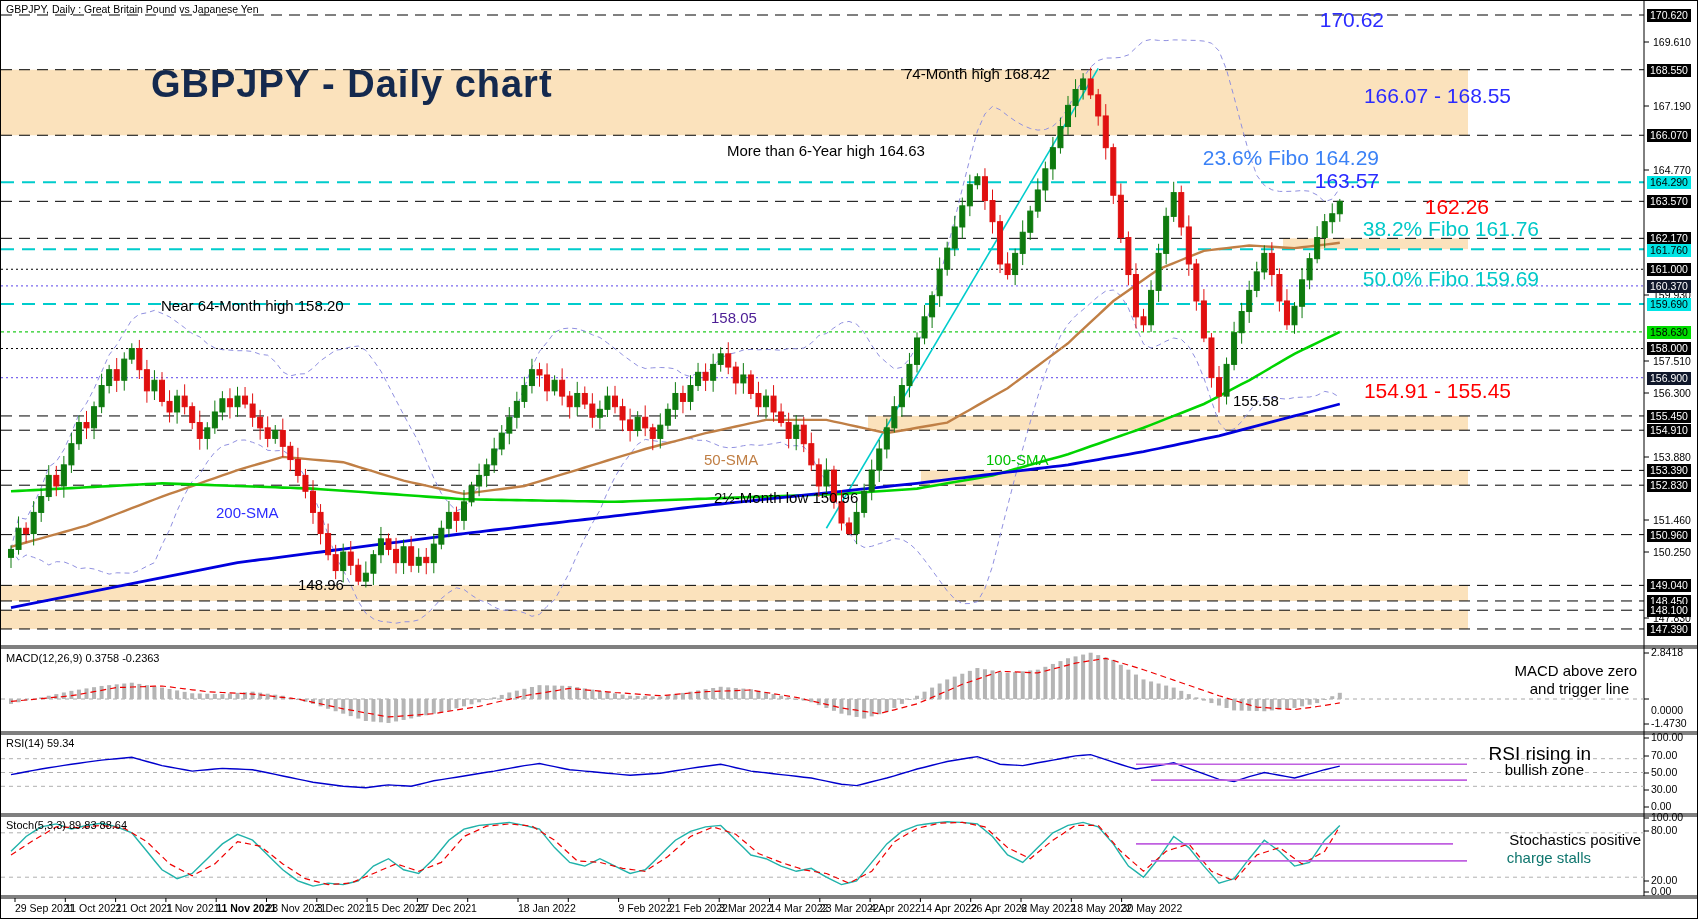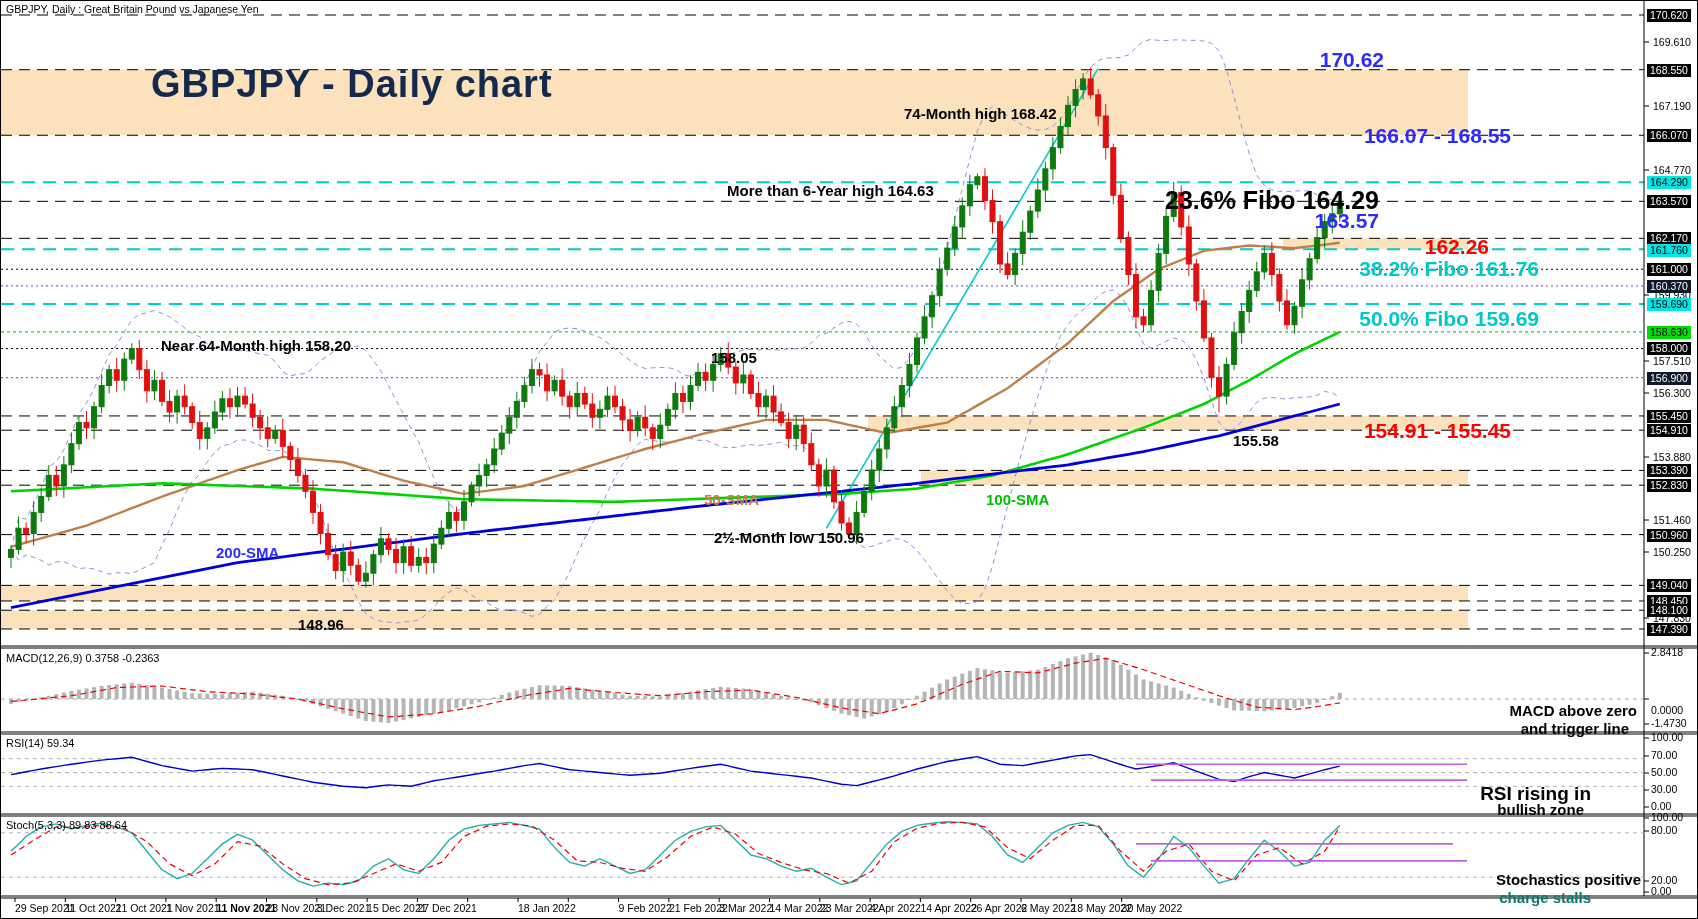--- a/index.html
+++ b/index.html
@@ -14,21 +14,21 @@
   .axis-violet{background:#0f172a;color:#fff;}
   .axis-green{background:#00dd00;color:#000;}
   .ind-axis{font-size:10.5px;color:#000;}
   .date-lbl{font-size:10.5px;color:#000;}
   #symbol-title{left:5px;top:3px;font-size:10.5px;color:#000;}
   #chart-title{left:150px;top:64px;font-size:38px;font-weight:bold;color:#14294e;letter-spacing:1px;}
   .ind-name{font-size:11px;color:#000;}
   #macd-label{left:5px;top:652px;}
   #rsi-label{left:5px;top:737px;}
   #stoch-label{left:5px;top:819px;}
-  .annot{font-weight:bold;margin-top:40px;}
+  .annot{font-weight:normal;}
 </style>
 </head>
 <body>
 
 <div id="frame">
   <svg id="chart-svg" width="1698" height="919">
       <rect x="0" y="68.71009999999981" width="1467" height="65.54640000000049" fill="#fbe2bc"></rect>
       <rect x="1282" y="237.33350000000044" width="185" height="10.836299999999909" fill="#fbe2bc"></rect>
       <rect x="867" y="414.9431000000004" width="600" height="14.27219999999977" fill="#fbe2bc"></rect>
       <rect x="920" y="469.3889000000005" width="547" height="14.800799999999299" fill="#fbe2bc"></rect>
@@ -727,27 +727,27 @@
       <div class="lbl date-lbl" style="left: 869.1px; top: 902px;">4 Apr 2022</div>
       <div class="lbl date-lbl" style="left: 919.4px; top: 902px;">14 Apr 2022</div>
       <div class="lbl date-lbl" style="left: 969.7px; top: 902px;">26 Apr 2022</div>
       <div class="lbl date-lbl" style="left: 1020px; top: 902px;">6 May 2022</div>
       <div class="lbl date-lbl" style="left: 1070.3px; top: 902px;">18 May 2022</div>
       <div class="lbl date-lbl" style="left: 1120.6px; top: 902px;">30 May 2022</div>
       <div class="lbl annot" style="top: 8px; color: rgb(43, 43, 255); font-size: 21px; right: 313px;">170.62</div>
       <div class="lbl annot" style="top: 65px; color: rgb(0, 0, 0); font-size: 15px; left: 903px;">74-Month high 168.42</div>
       <div class="lbl annot" style="top: 84px; color: rgb(43, 43, 255); font-size: 21px; right: 186px;">166.07 - 168.55</div>
       <div class="lbl annot" style="top: 142px; color: rgb(0, 0, 0); font-size: 15px; left: 726px;">More than 6-Year high 164.63</div>
-      <div class="lbl annot" style="top: 146px; color: #000000; font-size: 25px; right: 318px;">23.6% Fibo 164.29</div>
+      <div class="lbl annot" style="top: 146px; color: #3b82f6; font-size: 21px; right: 318px;">23.6% Fibo 164.29</div>
       <div class="lbl annot" style="top: 169px; color: rgb(43, 43, 255); font-size: 21px; right: 318px;">163.57</div>
       <div class="lbl annot" style="top: 195px; color: rgb(255, 0, 0); font-size: 21px; right: 208px;">162.26</div>
       <div class="lbl annot" style="top: 217px; color: rgb(0, 200, 200); font-size: 21px; right: 158px;">38.2% Fibo 161.76</div>
       <div class="lbl annot" style="top: 267px; color: rgb(0, 200, 200); font-size: 21px; right: 158px;">50.0% Fibo 159.69</div>
       <div class="lbl annot" style="top: 297px; color: rgb(0, 0, 0); font-size: 15px; left: 160px;">Near 64-Month high 158.20</div>
-      <div class="lbl annot" style="top: 309px; color: #000000; font-size: 15px; left: 710px; text-align: center;">158.05</div>
+      <div class="lbl annot" style="top: 309px; color: #4c1d95; font-size: 15px; left: 710px; text-align: center;">158.05</div>
       <div class="lbl annot" style="top: 392px; color: rgb(0, 0, 0); font-size: 15px; left: 1232px;">155.58</div>
       <div class="lbl annot" style="top: 379px; color: rgb(255, 0, 0); font-size: 21px; right: 186px;">154.91 - 155.45</div>
       <div class="lbl annot" style="top: 451px; color: rgb(192, 127, 69); font-size: 15px; left: 703px;">50-SMA</div>
       <div class="lbl annot" style="top: 451px; color: rgb(0, 192, 0); font-size: 15px; left: 985px;">100-SMA</div>
       <div class="lbl annot" style="top: 504px; color: rgb(43, 43, 255); font-size: 15px; left: 215px;">200-SMA</div>
       <div class="lbl annot" style="top: 489px; color: rgb(0, 0, 0); font-size: 15px; left: 713px;">2½-Month low 150.96</div>
       <div class="lbl annot" style="top: 576px; color: rgb(0, 0, 0); font-size: 15px; left: 297px;">148.96</div>
       <div class="lbl annot" style="top: 662px; color: rgb(0, 0, 0); font-size: 15px; right: 60px;">MACD above zero</div>
       <div class="lbl annot" style="top: 680px; color: rgb(0, 0, 0); font-size: 15px; right: 68px;">and trigger line</div>
       <div class="lbl annot" style="top: 743px; color: rgb(0, 0, 0); font-size: 19px; right: 106px;">RSI rising in</div>

